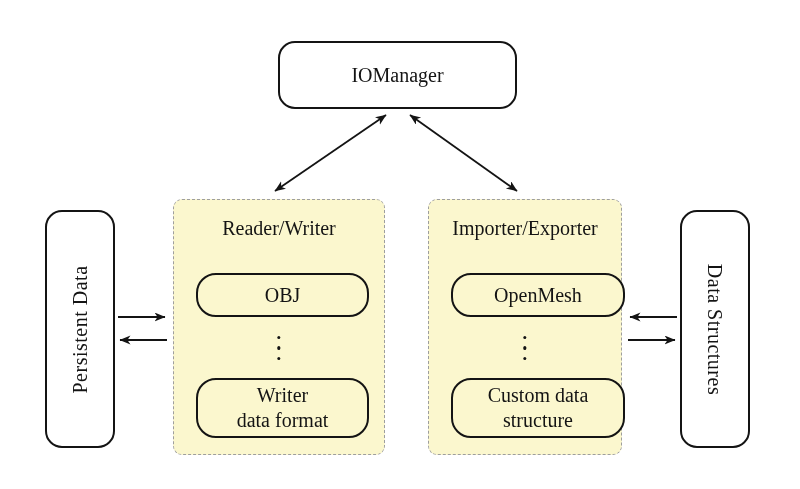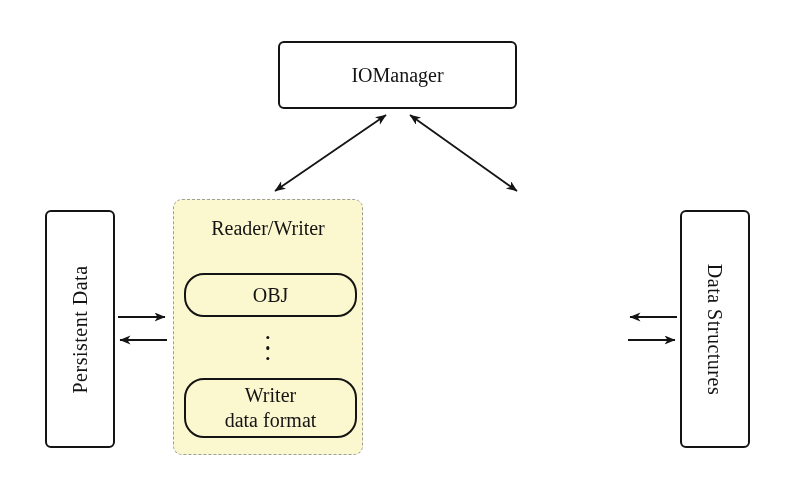--- a/index.html
+++ b/index.html
@@ -14,21 +14,21 @@
     height: 489px;
     background: #ffffff;
     overflow: hidden;
     color: #141414;
   }
   .node {
     position: absolute;
     box-sizing: border-box;
     background: #ffffff;
     border: 2.5px solid #141414;
-    border-radius: 6px;
+    border-radius: 17px;
     display: flex;
     align-items: center;
     justify-content: center;
     font-size: 20px;
   }
   #iomanager { left: 278px; top: 41px; width: 239px; height: 68px; }
   .side-node { width: 70px; height: 238px; top: 210px; }
   #persistent-data { left: 45px; }
   #data-structures { left: 680px; }
   .vtext { white-space: nowrap; font-size: 20px; letter-spacing: 0.5px; }
@@ -37,34 +37,34 @@
 
   .group-container {
     position: absolute;
     box-sizing: border-box;
     top: 199px;
     height: 256px;
     background: #FBF7CE;
     border: 1.6px dashed #9E9E9E;
     border-radius: 9px;
   }
-  #reader-writer { left: 173px; width: 190px; padding-left: 40px; }
+  #reader-writer { left: 173px; width: 212px; padding-left: 40px; }
   #importer-exporter { left: 428px; width: 194px; }
   .group-title {
     position: absolute;
     top: 17px;
     left: 0;
     width: 100%;
     text-align: center;
     font-size: 20px;
   }
   .inner-node {
     position: absolute;
     box-sizing: border-box;
-    left: 10px;
+    left: 22px;
     background: #FBF7CE;
     border: 2.5px solid #141414;
     border-radius: 20px;
     display: flex;
     flex-direction: column;
     align-items: center;
     justify-content: center;
     font-size: 20px;
     line-height: 1.25;
     text-align: center;
@@ -123,20 +123,35 @@
       <div class="dot"></div>
       <div class="dot"></div>
       <div class="dot"></div>
     </div>
     <div class="inner-node inner-last">
       <span>Writer</span>
       <span>data format</span>
     </div>
   </div>
 
+  <div class="group-container" id="importer-exporter">
+    <div class="group-title">Importer/Exporter</div>
+    <div class="inner-node inner-first">
+      <span>OpenMesh</span>
+    </div>
+    <div class="ellipsis">
+      <div class="dot"></div>
+      <div class="dot"></div>
+      <div class="dot"></div>
+    </div>
+    <div class="inner-node inner-last">
+      <span>Custom data</span>
+      <span>structure</span>
+    </div>
+  </div>
 
   <svg id="arrow-layer" width="800" height="489" viewBox="0 0 800 489">
     <defs>
       <marker id="stealth" markerUnits="userSpaceOnUse" markerWidth="14" markerHeight="12" refX="10.5" refY="4.5" orient="auto-start-reverse">
         <path d="M0,0 L11,4.5 L0,9 L3.1,4.5 Z" fill="#141414"></path>
       </marker>
     </defs>
 
     <line x1="386" y1="115" x2="275" y2="191" stroke="#141414" stroke-width="1.8" marker-start="url(#stealth)" marker-end="url(#stealth)"></line>
 

